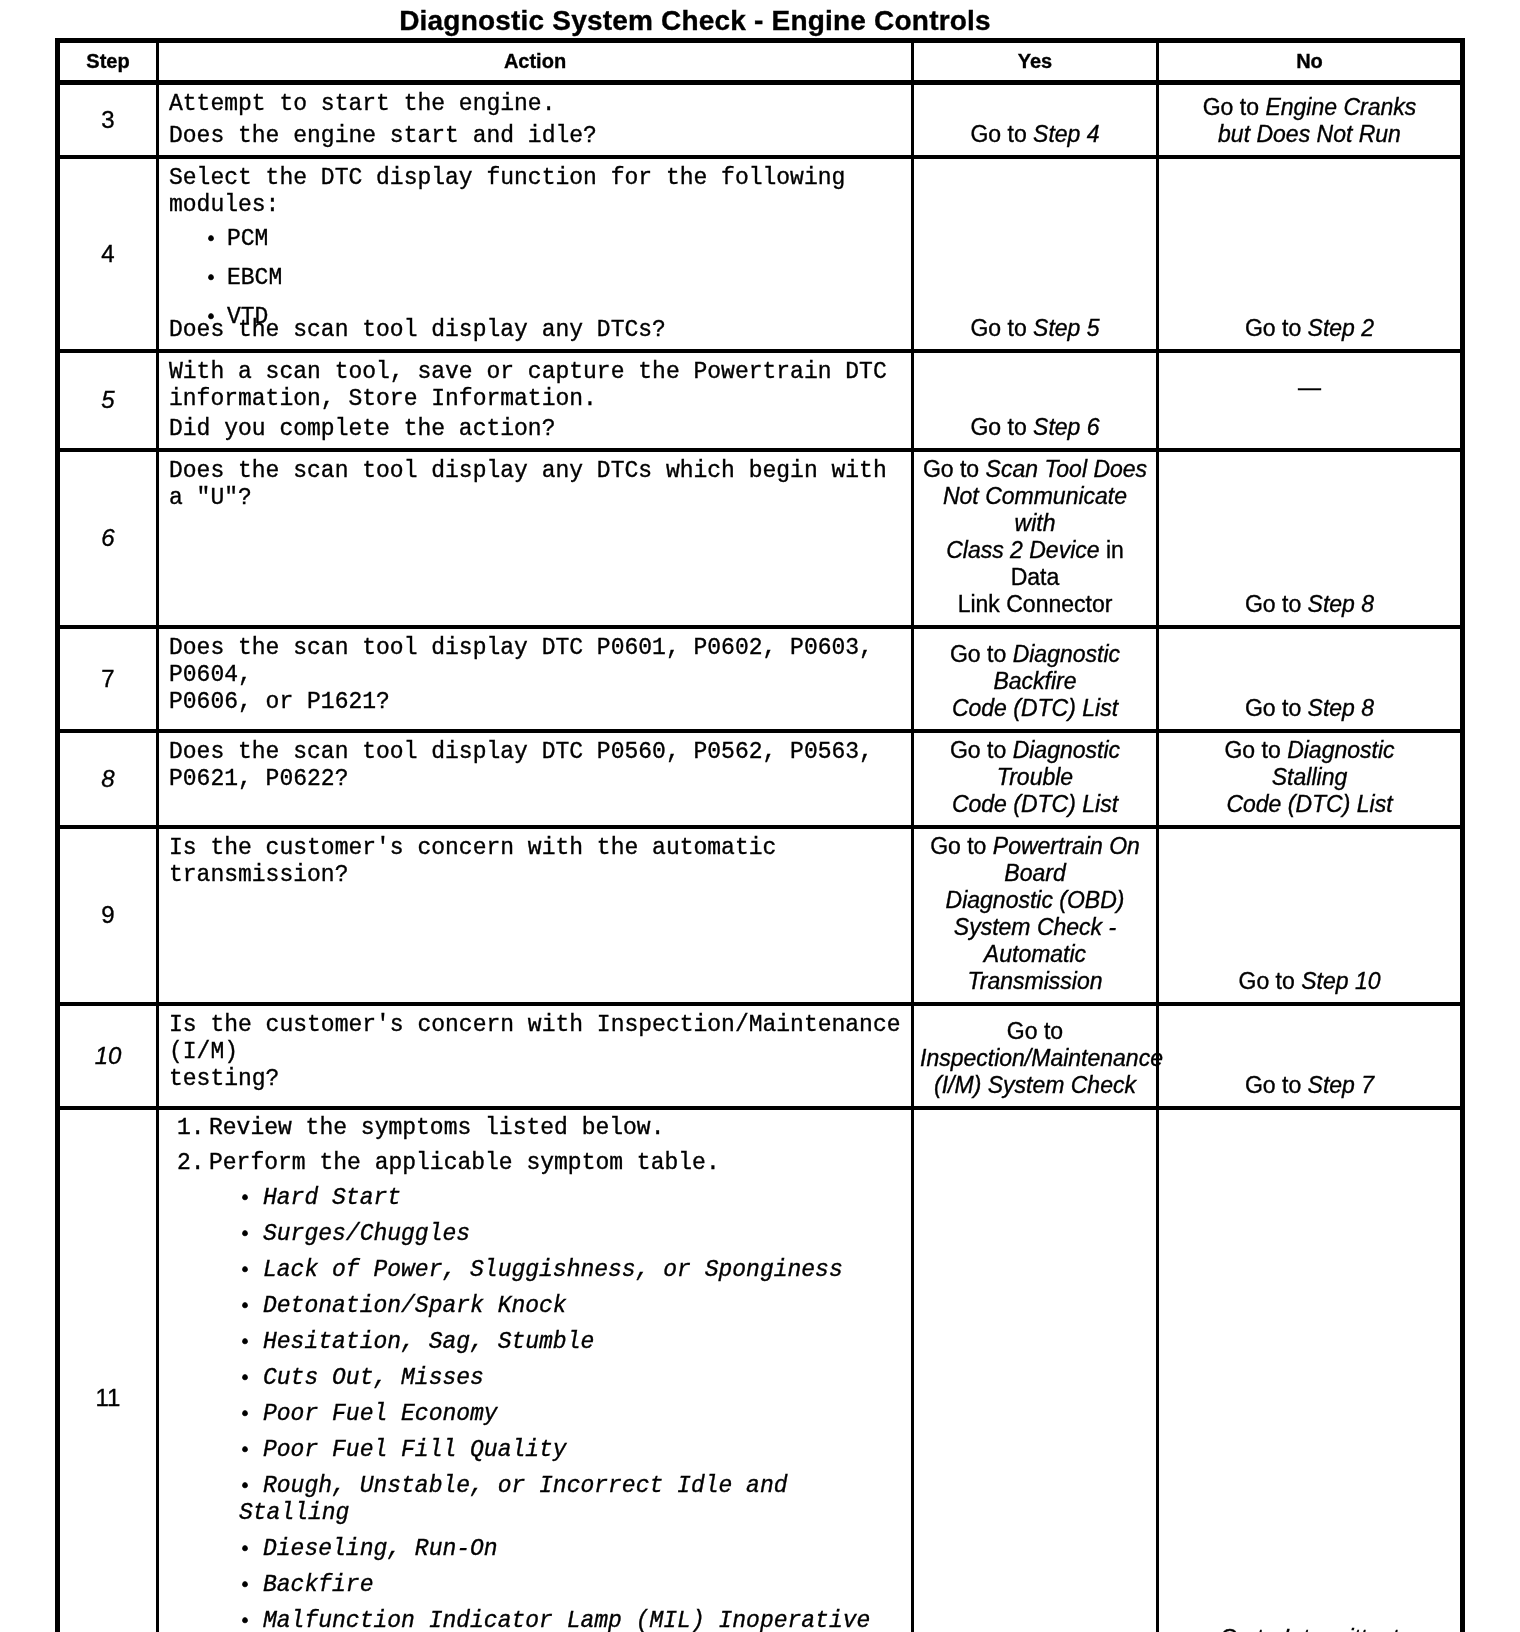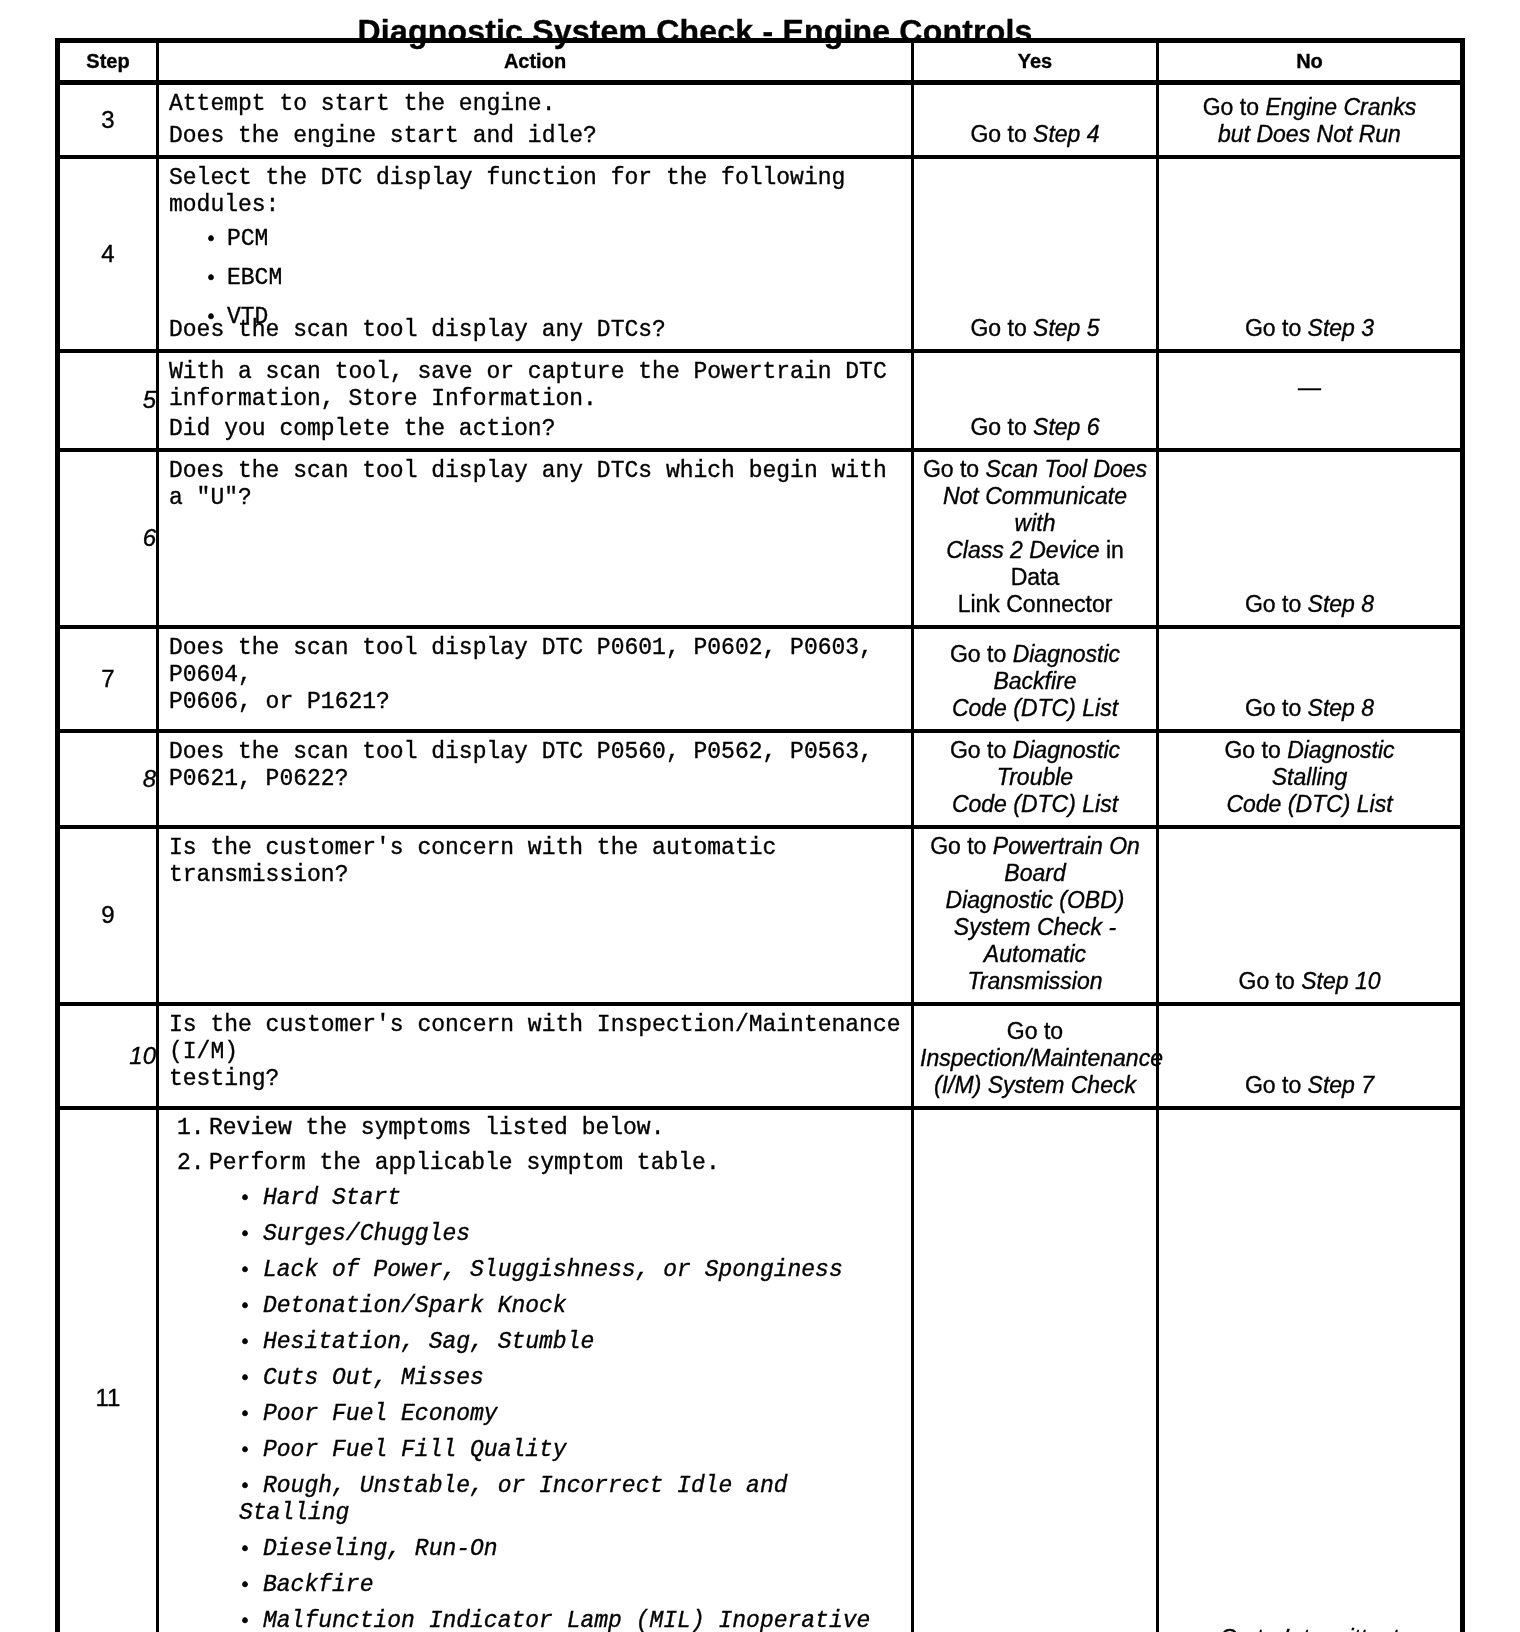--- a/index.html
+++ b/index.html
@@ -5,24 +5,24 @@
   * { margin: 0; padding: 0; box-sizing: border-box; }
   html, body { width: 1520px; height: 1632px; background: #ffffff; overflow: hidden; }
   body {
     font-family: "Liberation Sans", sans-serif;
     color: #000;
     position: relative;
     -webkit-text-stroke: 0.35px #000;
   }
   .page-title {
     position: absolute;
-    top: 13px; left: 0;
+    top: 5px; left: 0;
     width: 1390px;
     text-align: center;
-    font-size: 32px;
+    font-size: 28px;
     font-weight: bold;
     letter-spacing: 0.2px;
   }
   table.diag {
     position: absolute;
     left: 55px; top: 38px;
     width: 1405px;
     border-collapse: collapse;
     table-layout: fixed;
     border: 5px solid #000;
@@ -55,21 +55,21 @@
   .blk-p { margin: 1px 0 7px 0; }
   .blk-q {
     position: absolute;
     left: 10px; right: 18px; bottom: 5px;
     white-space: pre-line;
   }
   .blk-b { margin-bottom: 9px; }
   .blk-b .bullet-dot { display: inline-block; font-size: 20px; }
   .blk-n { margin-bottom: 8px; }
   .blk-n .num { display: inline-block; width: 32px; }
-  .it { font-style: italic; text-align: right; }
+  .it { font-style: italic; }
   
   .row-0 td { height: 74px; }
   .row-1 td { height: 175px; }
   .row-2 td { height: 99px; }
   .row-3 td { height: 115px; }
   .row-4 td { height: 92px; }
   .row-5 td { height: 94px; }
   .row-6 td { height: 170px; }
   .row-7 td { height: 95px; }
   .row-8 td { height: 560px; }
@@ -122,21 +122,21 @@
       <tr class="row-1">
         <td class="cell-step">4</td>
         <td class="cell-action">
           <div class="blk blk-p">Select the DTC display function for the following modules:</div>
           <div class="blk blk-b"><span class="bullet-dot">•</span><span class="">PCM</span></div>
           <div class="blk blk-b"><span class="bullet-dot">•</span><span class="">EBCM</span></div>
           <div class="blk blk-b"><span class="bullet-dot">•</span><span class="">VTD</span></div>
           <div class="blk blk-q">Does the scan tool display any DTCs?</div>
         </td>
         <td class="cell-yes"><span>Go to </span><span class="it">Step 5</span></td>
-        <td class="cell-no"><span>Go to </span><span class="it">Step 3</span></td>
+        <td class="cell-no"><span>Go to </span><span class="it">Step 2</span></td>
       </tr>
       <tr class="row-2">
         <td class="cell-step it">5</td>
         <td class="cell-action">
           <div class="blk blk-p">With a scan tool, save or capture the Powertrain DTC
 information, Store Information.</div>
           <div class="blk blk-q">Did you complete the action?</div>
         </td>
         <td class="cell-yes"><span>Go to </span><span class="it">Step 6</span></td>
         <td class="cell-no"><span>—</span></td>

